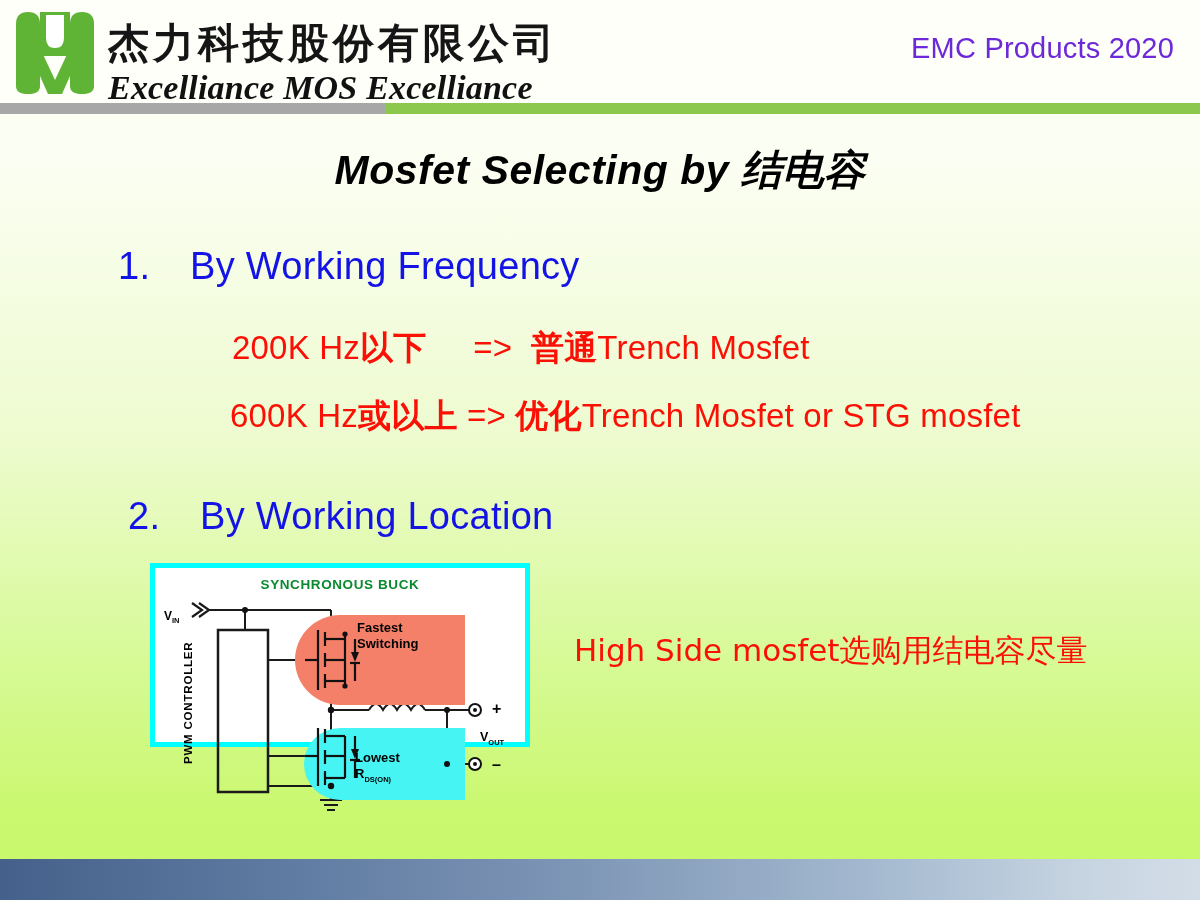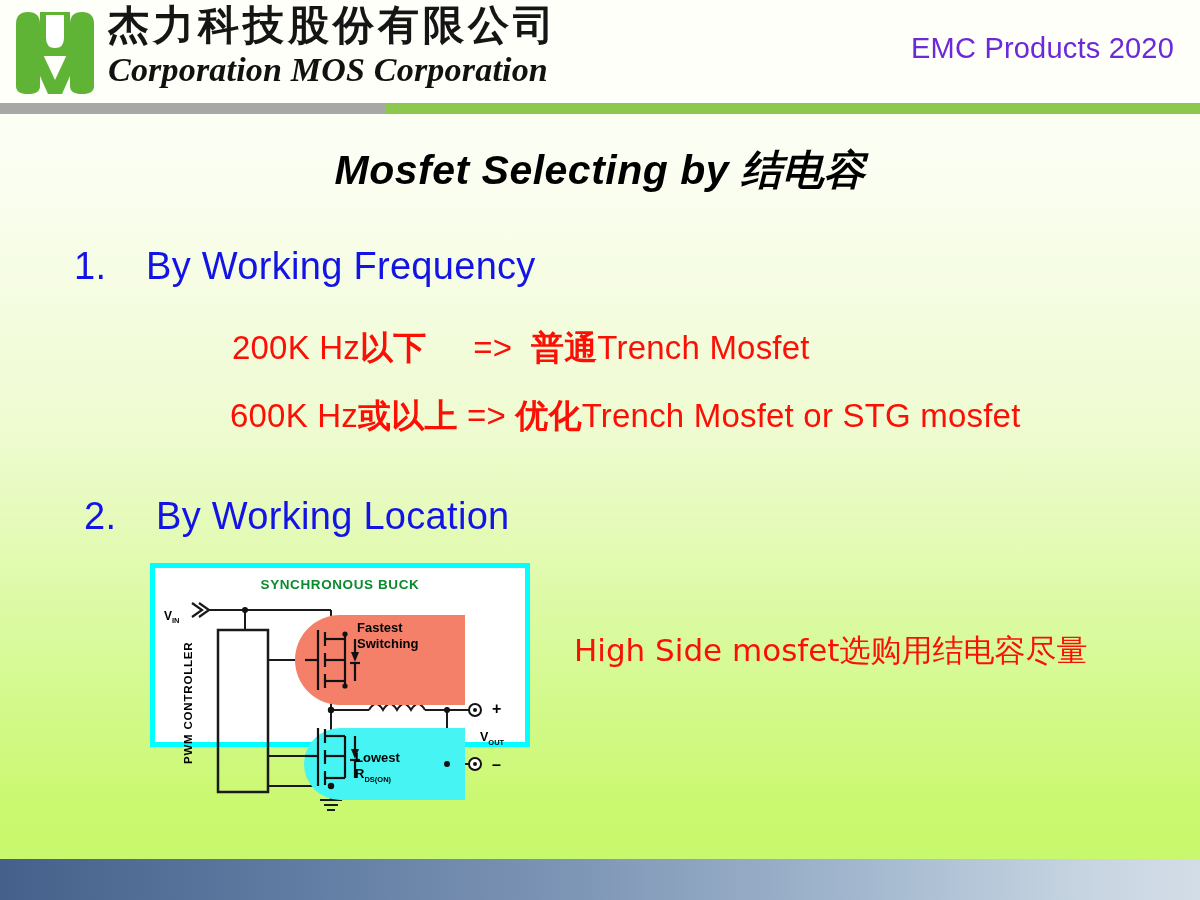--- a/index.html
+++ b/index.html
@@ -26,21 +26,21 @@
     height: 103px;
     background: #fdfff8;
   }
   .logo-wrap {
     position: absolute;
     left: 12px; top: 8px;
     width: 86px; height: 88px;
   }
   .company-names {
     position: absolute;
-    left: 108px; top: 0;
+    left: 108px; top: 18px;
   }
   .company-cn {
     font-family: "DejaVu Serif", serif;
     font-size: 41px;
     font-weight: bold;
     letter-spacing: 4px;
     color: #151515;
     line-height: 50px;
     white-space: nowrap;
   }
@@ -98,20 +98,21 @@
     font-style: italic;
   }
 
   
   .bullet {
     position: absolute;
     color: #1313e6;
     font-size: 38px;
     white-space: nowrap;
     letter-spacing: 0.3px;
+    margin-left: 44px;
   }
   .bullet .num { display: inline-block; width: 72px; }
   #bullet-1 { left: 74px; top: 245px; }
   #bullet-2 { left: 84px; top: 495px; }
 
   
   .freq-line {
     position: absolute;
     color: #fb1005;
     font-size: 33px;
@@ -217,21 +218,21 @@
         <path d="M28 40 L43 72 L58 40 L58 68 L50 86 L36 86 L28 68 Z" fill="#5fb335"></path>
 
         <rect x="28" y="4" width="30" height="44" fill="#5fb335"></rect>
 
         <path d="M33 6 L53 6 L53 30 q0 11 -10 11 q-10 0 -10 -11 Z" fill="#ffffff" stroke="#5fb335" stroke-width="2"></path>
       </svg>
     </div>
 
     <div class="company-names">
       <div class="company-cn">杰力科技股份有限公司</div>
-      <div class="company-en">Corporation MOS Corporation</div>
+      <div class="company-en">Excelliance MOS Excelliance</div>
     </div>
 
     <div class="header-title">EMC Products 2020</div>
   </div>
 
   <div class="divider">
     <div class="gray"></div>
     <div class="green"></div>
   </div>
 

